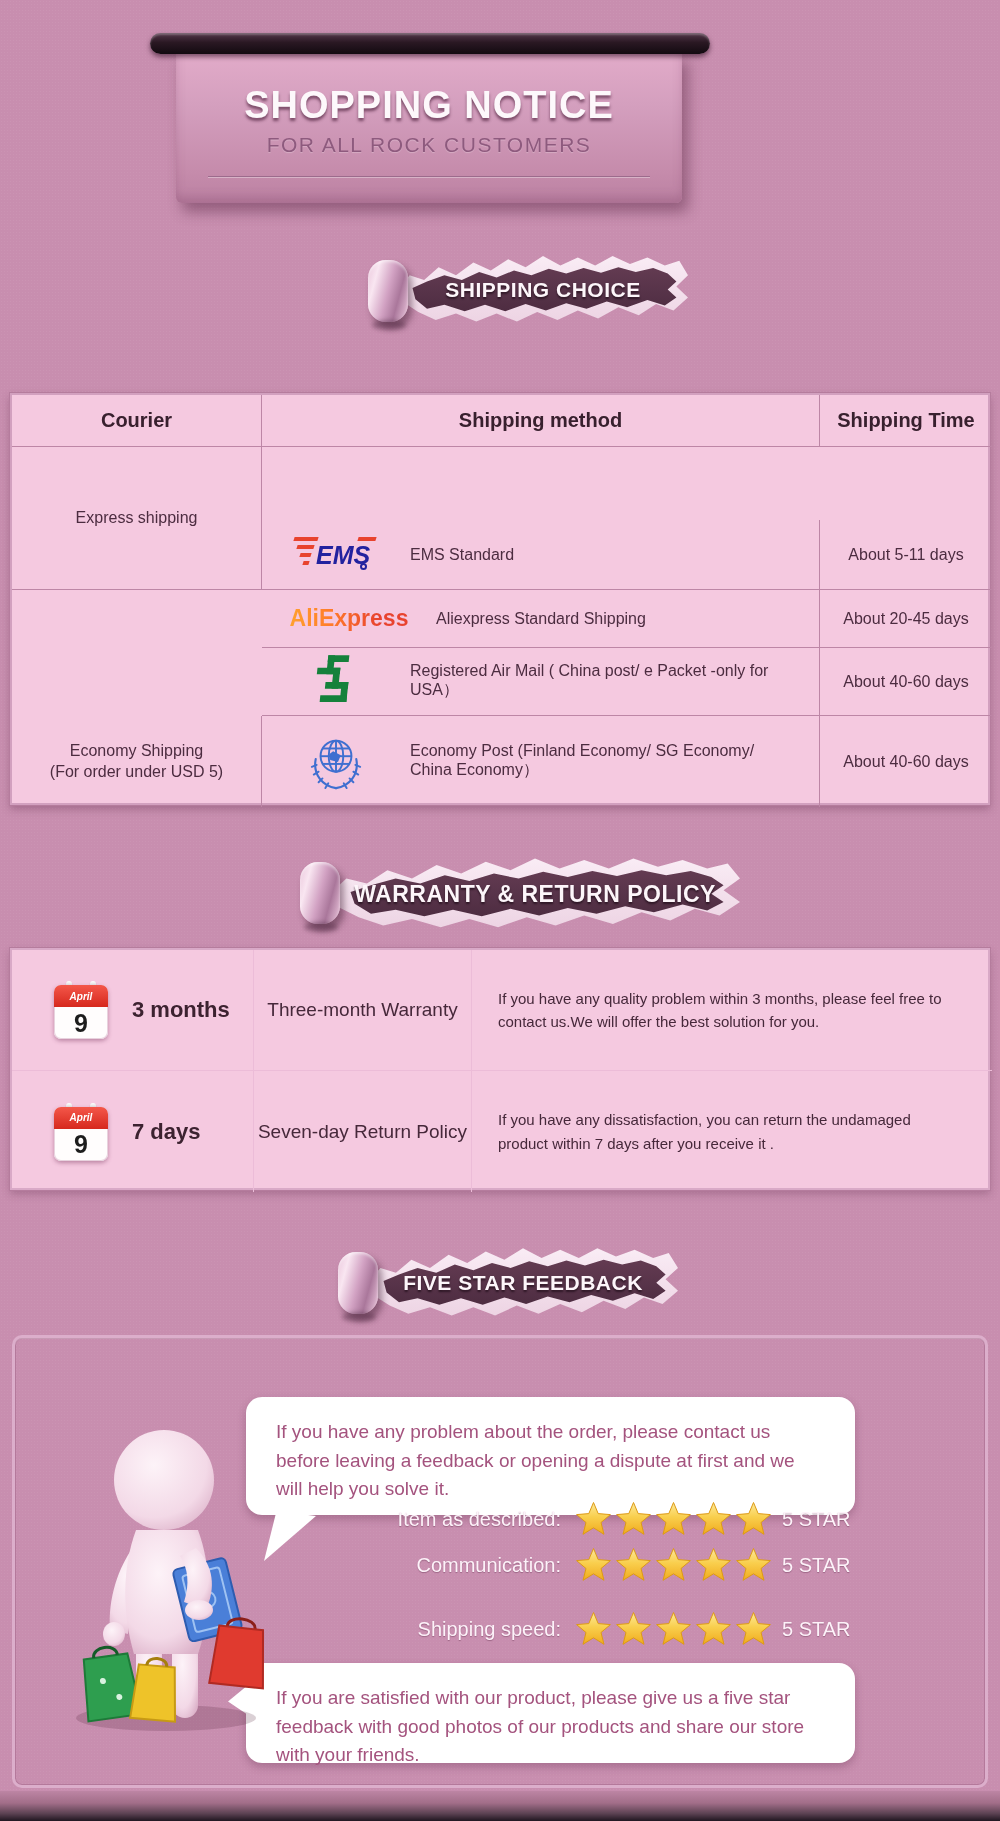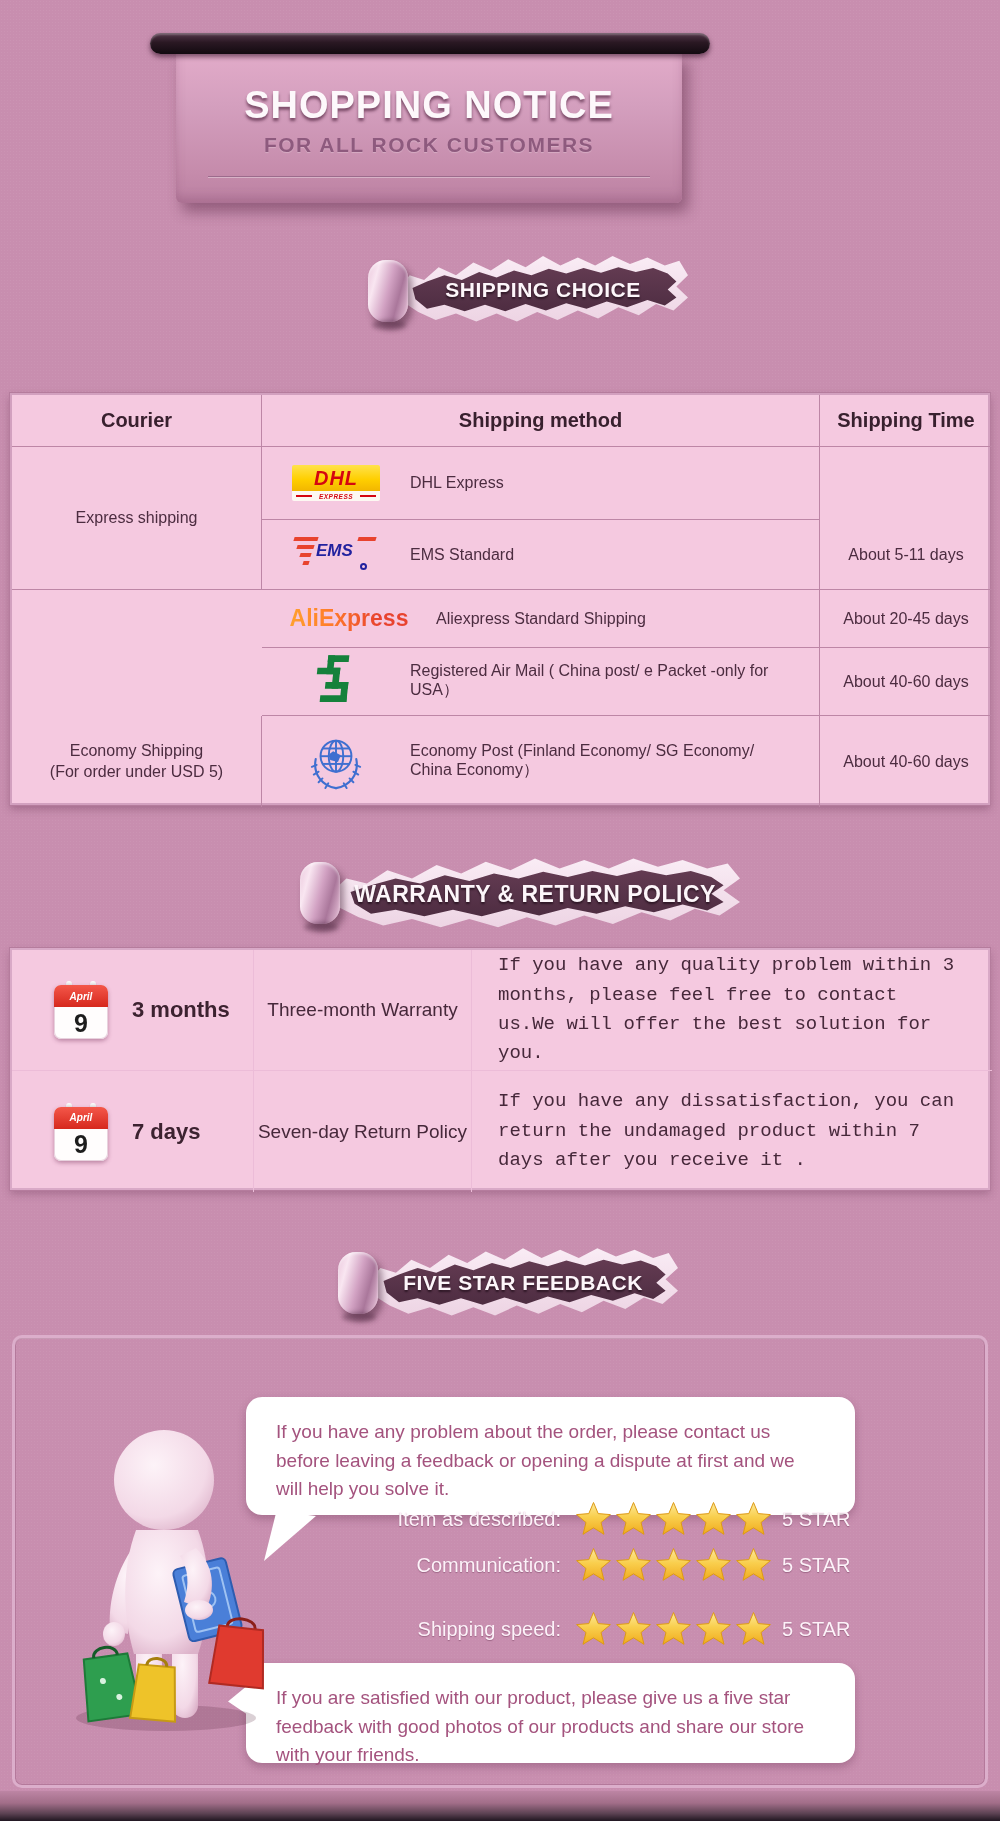--- a/index.html
+++ b/index.html
@@ -25,21 +25,21 @@
     background:linear-gradient(180deg,#e2abc9 0%,#d49fbe 35%,#c58bab 80%,#bb81a2 100%);
     border-radius:0 0 6px 6px;
     box-shadow:6px 9px 14px rgba(85,35,65,.45), inset 0 -6px 10px rgba(120,60,95,.25);
     z-index:4; text-align:center;
   }
   .hero-title {
     margin-top:31px; font-size:38px; font-weight:bold; color:#fdf8fb; letter-spacing:1px;
     text-shadow:0 3px 3px rgba(75,30,58,.65);
   }
   .hero-sub {
-    margin-top:6px; font-size:21px; font-weight:bold; color:#8e5a7e; letter-spacing:1.5px;
+    margin-top:6px; font-size:21px; font-weight:normal; color:#8e5a7e; letter-spacing:1.5px;
     text-shadow:0 1px 1px rgba(255,255,255,.25);
   }
   .hero-rule {
     position:absolute; left:32px; right:32px; top:123px; height:0;
     border-top:1px solid #9c6b8c; border-bottom:1px solid rgba(255,255,255,.35);
   }
 
   
   .torn { position:absolute; z-index:6; }
   .torn-outer {
@@ -97,21 +97,21 @@
     border-radius:2px 2px 0 0;
   }
   .dhl-word { color:#d40511; font-weight:bold; font-style:italic; font-size:20px; letter-spacing:1px; }
   .dhl-strip { position:relative; background:#fdf8f2; height:10px; display:flex; align-items:center; justify-content:center; border-radius:0 0 2px 2px; }
   .dhl-sub { color:#d40511; font-style:italic; font-weight:bold; font-size:6.5px; letter-spacing:.5px; }
   .dhl-strip::before,.dhl-strip::after{ content:""; position:absolute; top:4px; width:16px; height:1.5px; background:#d40511; }
   .dhl-strip::before{ left:4px; } .dhl-strip::after{ right:4px; }
 
   .ems { position:relative; width:84px; height:44px; }
   .ems-stripe { position:absolute; height:4px; background:#e8432e; transform:skewX(-18deg); }
-  .ems-word { position:absolute; left:22px; top:8px; color:#22229f; font-weight:bold; font-style:italic; font-size:17px; letter-spacing:0; }
+  .ems-word { position:absolute; left:22px; top:8px; color:#22229f; font-weight:bold; font-style:italic; font-size:25px; letter-spacing:0; }
   .ems-dot { position:absolute; left:66px; top:30px; width:7px; height:7px; border:2px solid #22229f; border-radius:50%; }
 
   .ali-logo { font-weight:bold; font-size:23px; color:#e8432e; letter-spacing:0; }
   @supports (-webkit-background-clip: text) {
     .ali-logo { background:linear-gradient(90deg,#ffa12e 0%,#ff7b2a 35%,#e8432e 75%); -webkit-background-clip:text; background-clip:text; color:transparent; }
   }
 
   
   .panel {
     position:absolute; left:12px; top:1335px; width:976px; height:453px;
@@ -143,21 +143,21 @@
     position:absolute; left:10px; top:948px; width:980px; height:242px;
     display:grid; grid-template-columns:242px 218px 520px; grid-template-rows:121px 121px;
     background:#f5c9e0; border:2px solid #d9a9c7;
     box-shadow:0 0 0 1px #b57c9d, 0 4px 8px rgba(90,40,70,.3);
   }
   .wcell { border-right:1px solid #ecbcd8; border-bottom:1px solid #ecbcd8; display:flex; align-items:center; color:#46283a; }
   .wcell.last-col { border-right:none; } .wcell.last-row { border-bottom:none; }
   .w-first { padding-left:36px; gap:24px; }
   .w-duration { font-size:22px; font-weight:bold; color:#3c2230; }
   .w-policy { justify-content:center; font-size:19px; }
-  .w-desc { font-size:19px; line-height:1.55; padding:0 34px 0 26px;font-family:Liberation Mono, monospace; }
+  .w-desc { font-size:15px; line-height:1.55; padding:0 34px 0 26px; }
 
   .cal { position:relative; width:54px; height:58px;margin-left:6px; }
   .cal-body { position:absolute; top:4px; left:0; width:54px; height:54px; background:#fffdfd; border-radius:7px;
     box-shadow:0 2px 4px rgba(120,50,90,.45), inset 0 0 0 1px #e8d2de; overflow:hidden; }
   .cal-top { height:22px; background:linear-gradient(180deg,#f4574a 0%,#d6281d 100%); display:flex; align-items:center; justify-content:center; }
   .cal-month { color:#fff; font-size:10px; font-weight:bold; font-style:italic; }
   .cal-day { height:32px; display:flex; align-items:center; justify-content:center; font-size:25px; font-weight:bold; color:#1d1d1d; }
   .cal-pin { position:absolute; top:0; width:6px; height:10px; background:linear-gradient(180deg,#fff,#bbb); border-radius:3px; box-shadow:0 1px 1px rgba(0,0,0,.3); }
   .cal-pin.p1{ left:12px; } .cal-pin.p2{ right:12px; }
 
@@ -185,33 +185,20 @@
     <div class="torn-label" style="font-size:21px;">SHIPPING CHOICE</div>
   </div>
 
   <div class="ship-table">
     <div class="cell head">Courier</div>
     <div class="cell head">Shipping method</div>
     <div class="cell head last-col">Shipping Time</div>
 
     <div class="cell" style="grid-column:1; grid-row:2 / span 2;">
       <div>Express shipping</div>
-    </div>
-    <div class="cell courier" style="grid-column:2; grid-row:2;">
-      <span class="logo-box">
-        <span class="dhl">
-          <span class="dhl-top">
-              <span class="dhl-word">DHL</span>
-            </span>
-          <span class="dhl-strip" style="display:flex;">
-              <span class="dhl-sub">EXPRESS</span>
-            </span>
-        </span>
-      </span>
-      <span>DHL Express</span>
     </div>
 
     <div class="cell courier" style="grid-column:2; grid-row:3;">
       <span class="logo-box">
         <span class="ems">
           <span class="ems-stripe" style="left:0; top:4px; width:24px;"></span>
           <span class="ems-stripe" style="left:3px; top:12px; width:17px;"></span>
           <span class="ems-stripe" style="left:6px; top:20px; width:11px;"></span>
           <span class="ems-stripe" style="left:9px; top:28px; width:6px;"></span>
           <span class="ems-stripe" style="left:64px; top:4px; width:18px;"></span>

